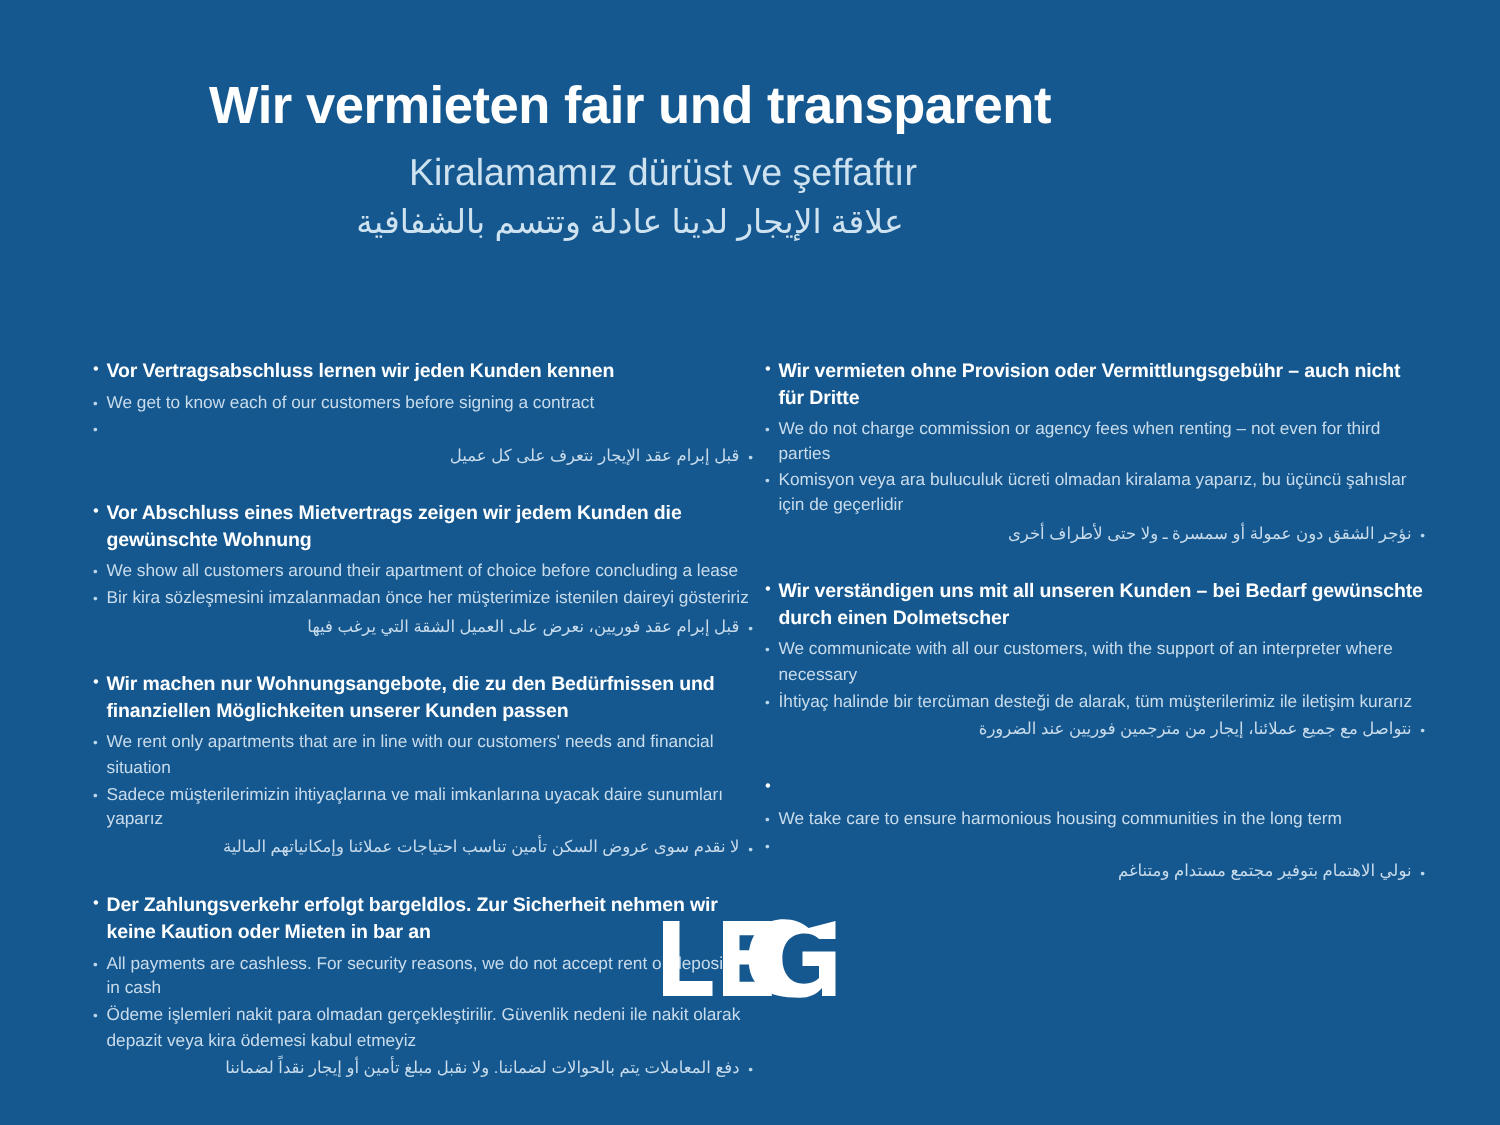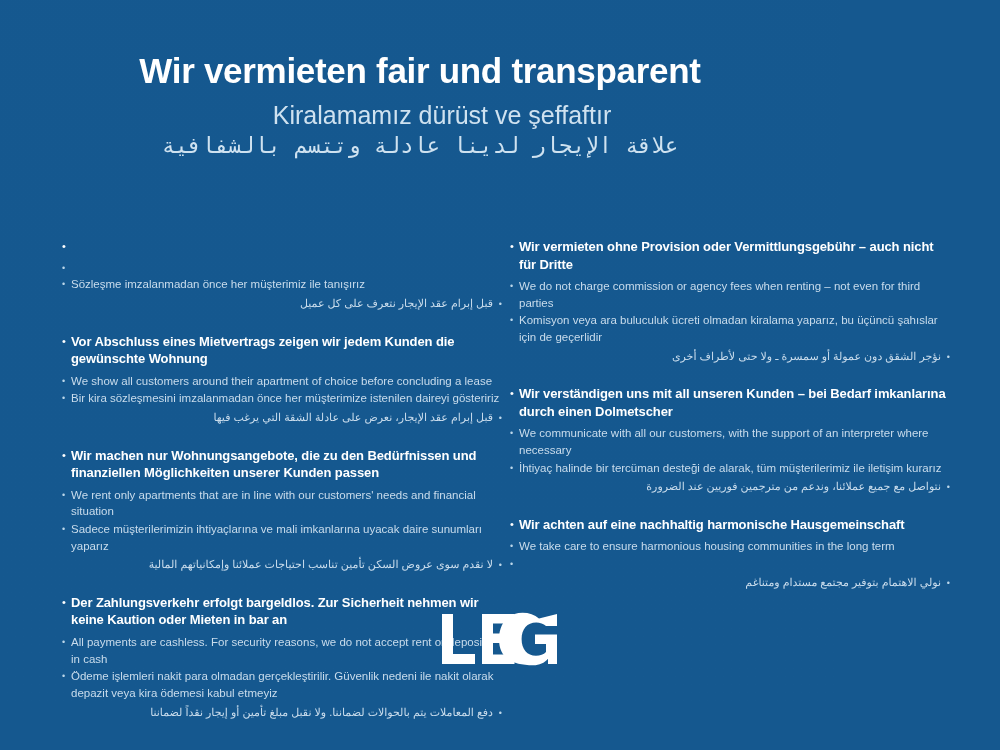--- a/index.html
+++ b/index.html
@@ -49,21 +49,20 @@
     line-height: 1.15;
     padding-left: 44px;
   }
   .h-ar {
     font-size: 22px;
     font-weight: normal;
     color: #cfe2f0;
     margin-top: 6px;
     direction: rtl;
     line-height: 1.2;
-    font-family: Liberation Mono, monospace;
   }
 
   
   .columns {
     position: absolute;
     top: 238px;
     left: 0;
     width: 1000px;
     display: flex;
     gap: 0px;
@@ -158,27 +157,28 @@
     <div class="h-ar">علاقة الإيجار لدينا عادلة وتتسم بالشفافية</div>
   </div>
 
   <div class="columns">
 
     <div class="col col-left">
 
       <div class="block">
         <div class="line de-row">
           <span class="bullet">•</span>
-        </div>
-        <div class="line en-row">
-          <span class="bullet-sm">•</span>
-        </div>
-        <div class="line tr-row">
-          <span class="bullet-sm">•</span>
-          <span class="txt-tr">Sözleşme imzalanmadan önce her müşterimiz ile tanışırız</span>
+          <span class="txt-de">Vor Vertragsabschluss lernen wir jeden Kunden kennen</span>
+        </div>
+        <div class="line en-row">
+          <span class="bullet-sm">•</span>
+          <span class="txt-en">We get to know each of our customers before signing a contract</span>
+        </div>
+        <div class="line tr-row">
+          <span class="bullet-sm">•</span>
         </div>
         <div class="line ar-row">
           <span class="bullet-sm">•</span>
           <span>قبل إبرام عقد الإيجار نتعرف على كل عميل</span>
         </div>
       </div>
 
       <div class="block">
         <div class="line de-row">
           <span class="bullet">•</span>
@@ -187,21 +187,21 @@
         <div class="line en-row">
           <span class="bullet-sm">•</span>
           <span class="txt-en">We show all customers around their apartment of choice before concluding a lease</span>
         </div>
         <div class="line tr-row">
           <span class="bullet-sm">•</span>
           <span class="txt-tr">Bir kira sözleşmesini imzalanmadan önce her müşterimize istenilen daireyi gösteririz</span>
         </div>
         <div class="line ar-row">
           <span class="bullet-sm">•</span>
-          <span>قبل إبرام عقد الإيجار، نعرض على عادلة الشقة التي يرغب فيها</span>
+          <span>قبل إبرام عقد فوريين، نعرض على العميل الشقة التي يرغب فيها</span>
         </div>
       </div>
 
       <div class="block">
         <div class="line de-row">
           <span class="bullet">•</span>
           <span class="txt-de">Wir machen nur Wohnungsangebote, die zu den Bedürfnissen und finanziellen Möglichkeiten unserer Kunden passen</span>
         </div>
         <div class="line en-row">
           <span class="bullet-sm">•</span>
@@ -255,40 +255,39 @@
         </div>
         <div class="line ar-row">
           <span class="bullet-sm">•</span>
           <span>نؤجر الشقق دون عمولة أو سمسرة ـ ولا حتى لأطراف أخرى</span>
         </div>
       </div>
 
       <div class="block">
         <div class="line de-row">
           <span class="bullet">•</span>
-          <span class="txt-de">Wir verständigen uns mit all unseren Kunden – bei Bedarf imkanlarına durch einen Dolmetscher</span>
+          <span class="txt-de">Wir verständigen uns mit all unseren Kunden – bei Bedarf gewünschte durch einen Dolmetscher</span>
         </div>
         <div class="line en-row">
           <span class="bullet-sm">•</span>
           <span class="txt-en">We communicate with all our customers, with the support of an interpreter where necessary</span>
         </div>
         <div class="line tr-row">
           <span class="bullet-sm">•</span>
           <span class="txt-tr">İhtiyaç halinde bir tercüman desteği de alarak, tüm müşterilerimiz ile iletişim kurarız</span>
         </div>
         <div class="line ar-row">
           <span class="bullet-sm">•</span>
-          <span>نتواصل مع جميع عملائنا، وندعم من مترجمين فوريين عند الضرورة</span>
-        </div>
-      </div>
-
-      <div class="block">
-        <div class="line de-row">
-          <span class="bullet">•</span>
-          <span class="txt-de">Wir achten auf eine nachhaltig harmonische Hausgemeinschaft</span>
+          <span>نتواصل مع جميع عملائنا، إيجار من مترجمين فوريين عند الضرورة</span>
+        </div>
+      </div>
+
+      <div class="block">
+        <div class="line de-row">
+          <span class="bullet">•</span>
         </div>
         <div class="line en-row">
           <span class="bullet-sm">•</span>
           <span class="txt-en">We take care to ensure harmonious housing communities in the long term</span>
         </div>
         <div class="line tr-row">
           <span class="bullet-sm">•</span>
         </div>
         <div class="line ar-row">
           <span class="bullet-sm">•</span>

